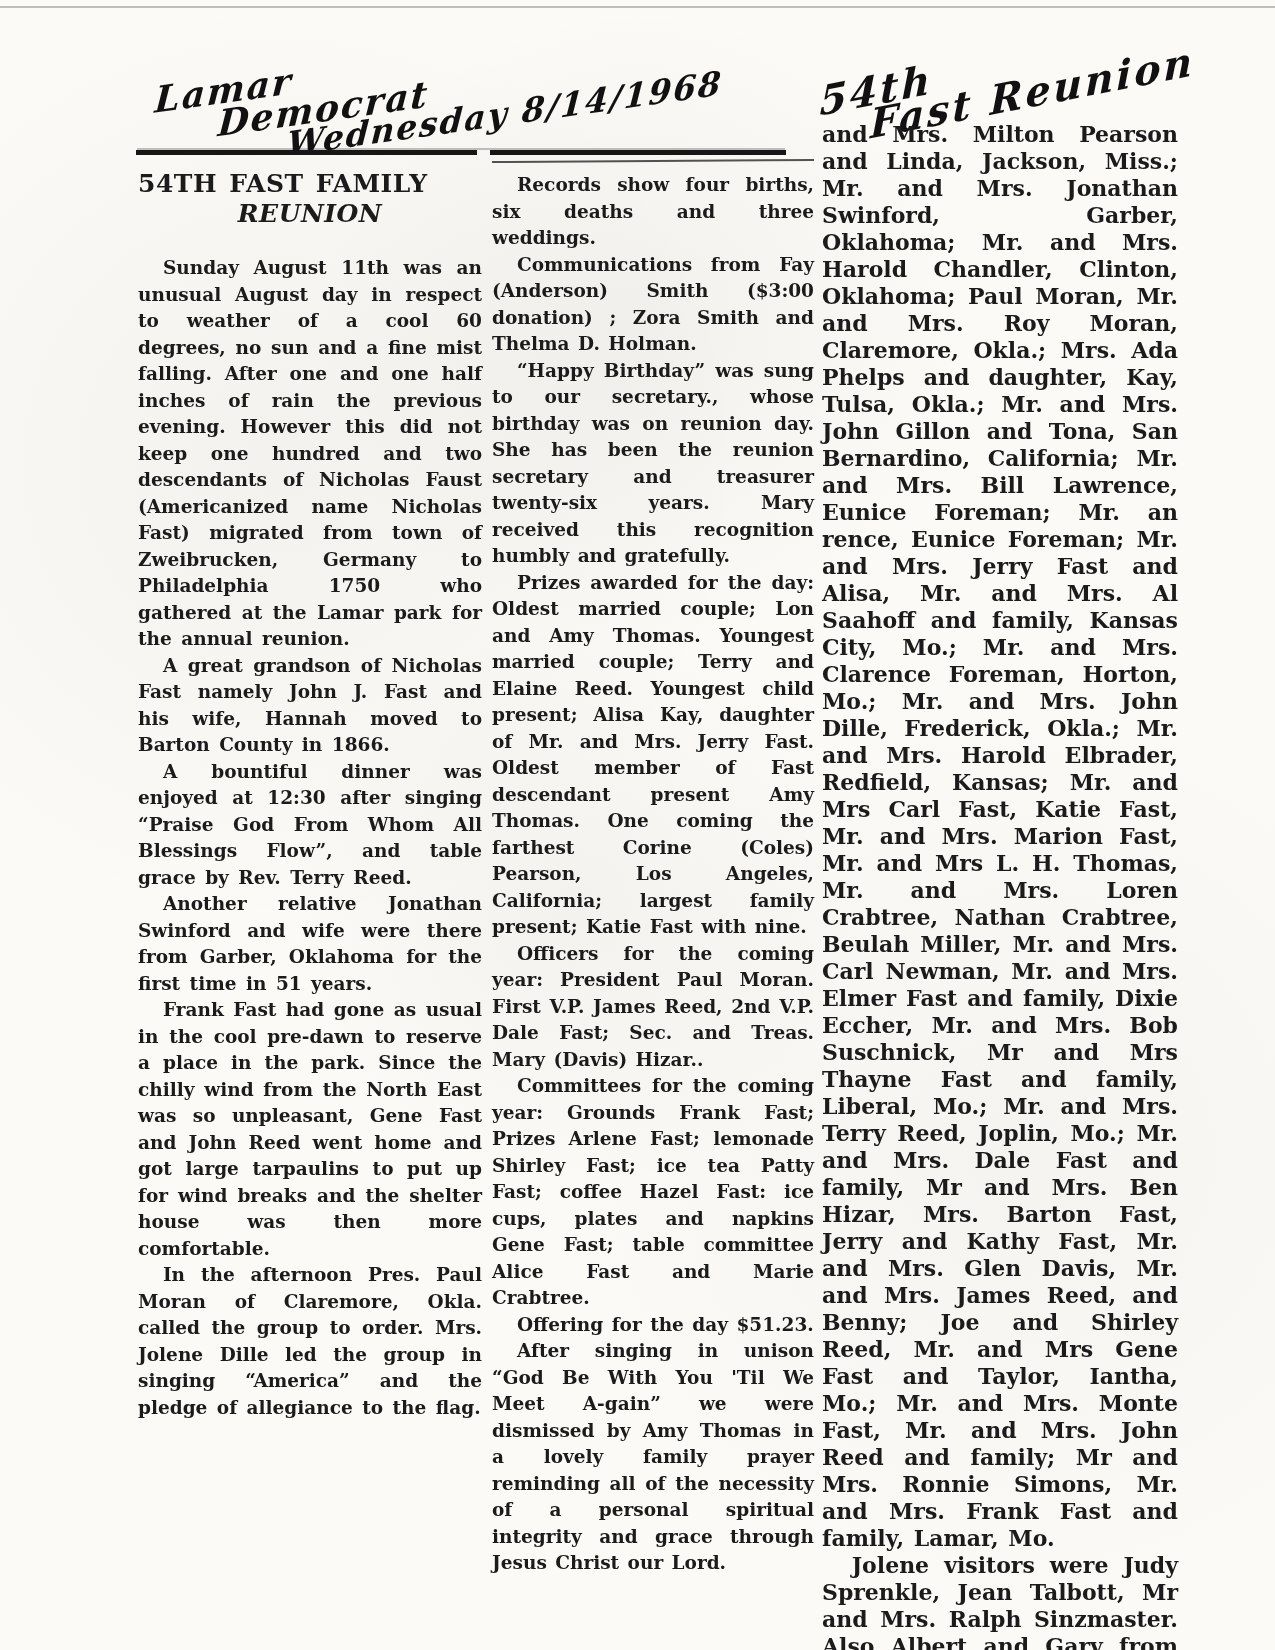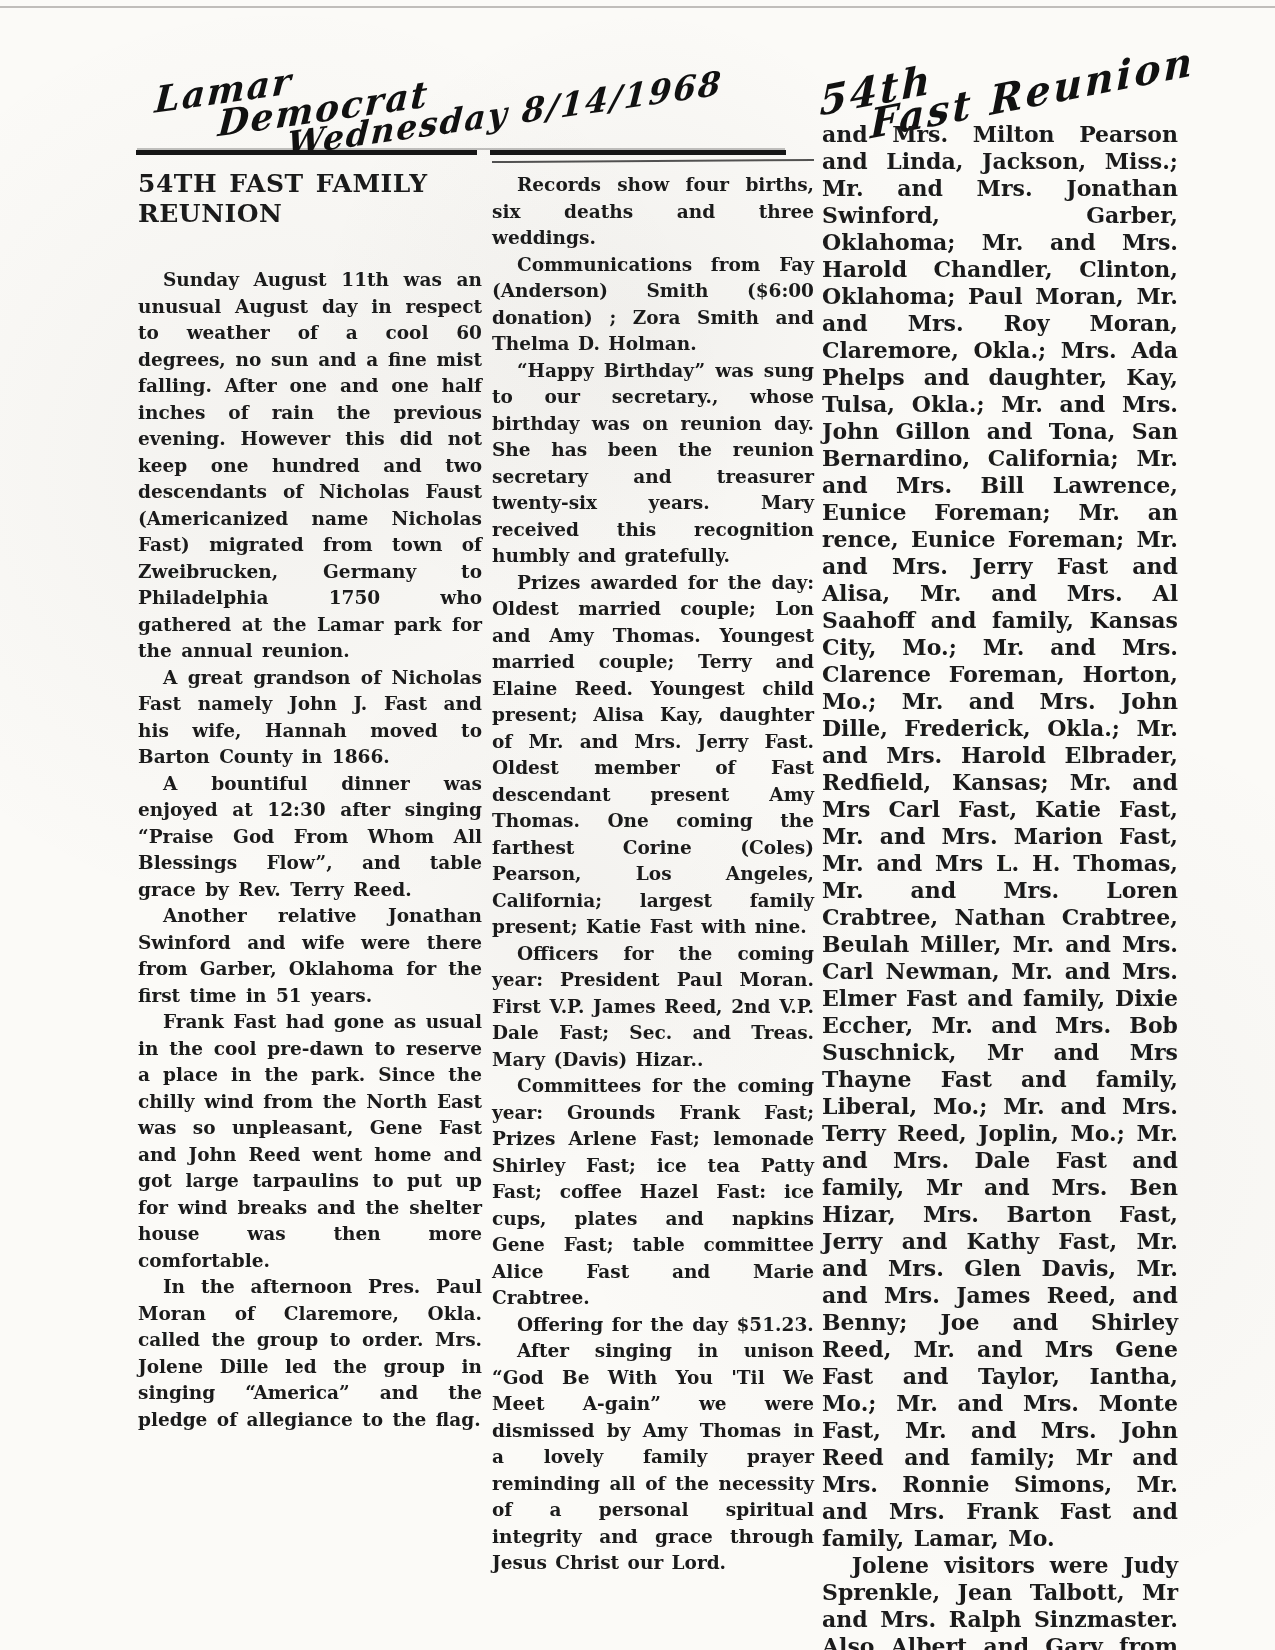--- a/index.html
+++ b/index.html
@@ -30,23 +30,23 @@
     background:linear-gradient(90deg,#161616 0 52.5%,transparent 52.5% 54.5%,#161616 54.5% 100%);
     box-shadow:0 -3px 0 -1px rgba(20,20,20,0.25);}
 
   .col{position:absolute;text-align:justify;font-weight:bold;}
   .col p{margin:0;text-indent:1.35em;}
   .col p.continued{text-indent:0;}
   .col1{left:138px;top:163px;width:344px;font-size:18.5px;line-height:26.5px;word-spacing:3px;}
   .col2{left:492px;top:160px;width:322px;font-size:18.5px;line-height:26.5px;word-spacing:2px;}
   .col3{left:822px;top:121px;width:356px;font-size:22px;line-height:27px;word-spacing:2px;}
 
-  .headline{margin:6px 0 38px 0;font-size:25px;line-height:30px;letter-spacing:0.5px;font-weight:bold;}
+  .headline{margin:6px 0 26px 0;font-size:25px;line-height:30px;letter-spacing:0.5px;font-weight:bold;}
   .headline .hl-line1{display:block;text-align:left;}
-  .headline .hl-line2{display:block;text-align:left;}
+  .headline .hl-line2{display:block;text-align:center;font-style:italic;}
 
   .rule-thin{height:2px;background:rgba(40,40,40,0.8);margin-bottom:10px;transform:rotate(-0.4deg);}
 </style>
 </head>
 <body>
 
 <div class="scan-edge"></div>
 
 <div class="handwriting hw-left">
   <div class="hw-line1">Lamar</div>
@@ -73,21 +73,21 @@
       <p>Another relative Jonathan Swinford and wife were there from Garber, Oklahoma for the first time in 51 years.</p>
       <p>Frank Fast had gone as usual in the cool pre-dawn to reserve a place in the park. Since the chilly wind from the North East was so unpleasant, Gene Fast and John Reed went home and got large tarpaulins to put up for wind breaks and the shelter house was then more comfortable.</p>
       <p>In the afternoon Pres. Paul Moran of Claremore, Okla. called the group to order. Mrs. Jolene Dille led the group in singing “America” and the pledge of allegiance to the flag.</p>
     </div>
 </div>
 
 <div class="col col2">
   <div class="rule-thin"></div>
   <div class="paras">
       <p>Records show four births, six deaths and three weddings.</p>
-      <p>Communications from Fay (Anderson) Smith ($6:00 donation) ; Zora Smith and Thelma D. Holman.</p>
+      <p>Communications from Fay (Anderson) Smith ($3:00 donation) ; Zora Smith and Thelma D. Holman.</p>
       <p>“Happy Birthday” was sung to our secretary., whose birthday was on reunion day. She has been the reunion secretary and treasurer twenty-six years. Mary received this recognition humbly and gratefully.</p>
       <p>Prizes awarded for the day: Oldest married couple; Lon and Amy Thomas. Youngest married couple; Terry and Elaine Reed. Youngest child present; Alisa Kay, daughter of Mr. and Mrs. Jerry Fast. Oldest member of Fast descendant present Amy Thomas. One coming the farthest Corine (Coles) Pearson, Los Angeles, California; largest family present; Katie Fast with nine.</p>
       <p>Officers for the coming year: President Paul Moran. First V.P. James Reed, 2nd V.P. Dale Fast; Sec. and Treas. Mary (Davis) Hizar..</p>
       <p>Committees for the coming year: Grounds Frank Fast; Prizes Arlene Fast; lemonade Shirley Fast; ice tea Patty Fast; coffee Hazel Fast: ice cups, plates and napkins Gene Fast; table committee Alice Fast and Marie Crabtree.</p>
       <p>Offering for the day $51.23.</p>
       <p>After singing in unison “God Be With You 'Til We Meet A-gain” we were dismissed by Amy Thomas in a lovely family prayer reminding all of the necessity of a personal spiritual integrity and grace through Jesus Christ our Lord.</p>
     </div>
 </div>
 
 <div class="col col3">

